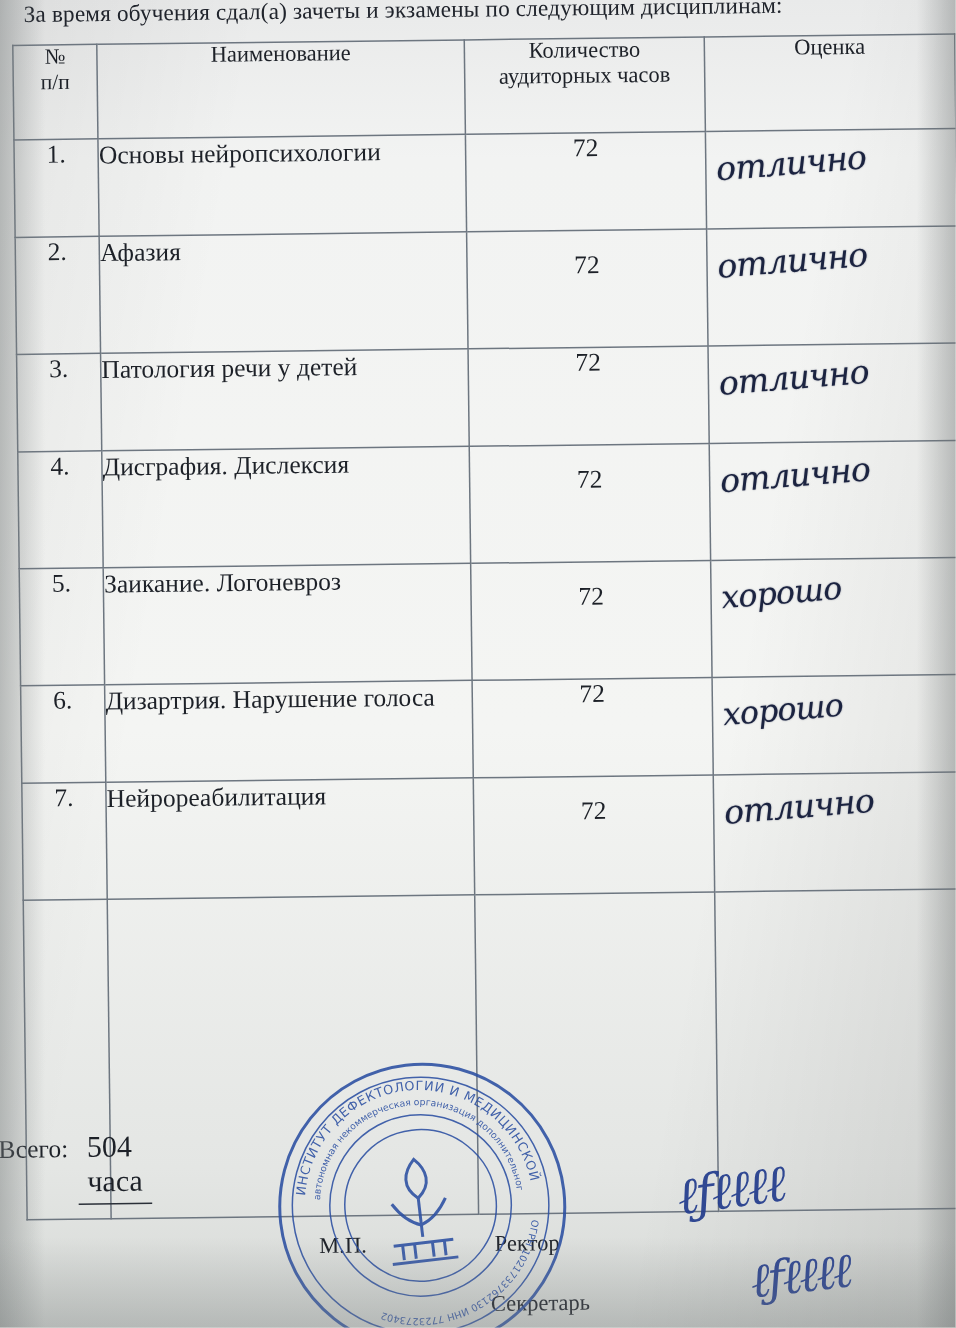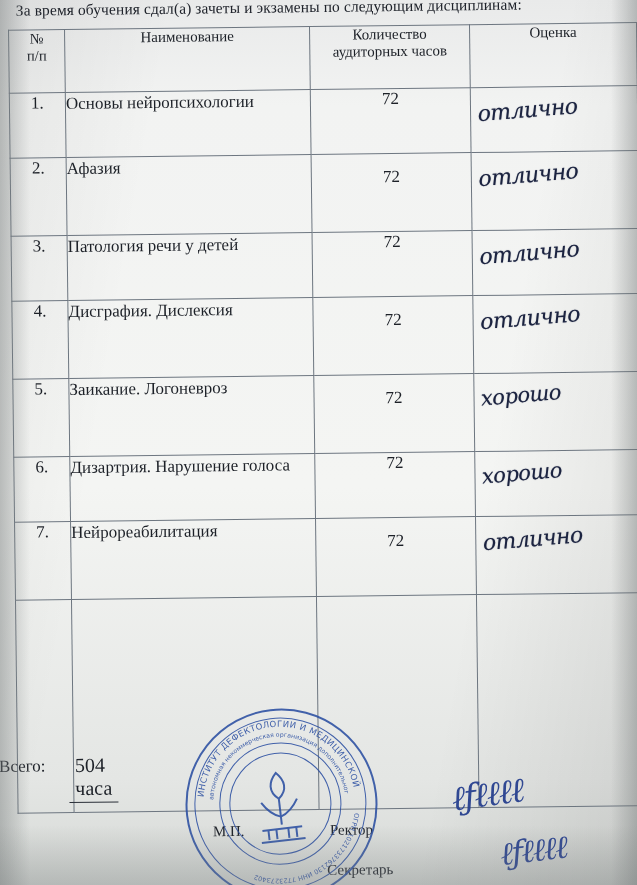--- a/index.html
+++ b/index.html
@@ -119,21 +119,21 @@
   .total {
     position: absolute;
     left: 0px;
     top: 757px;
     font-size: 17px;
     color: #1d2128;
   }
   .total .lbl { position: absolute; left: 0px; top: 0; }
   .total .val {
     position: absolute;
-    left: 70px;
+    left: 53px;
     top: -2px;
     font-size: 20px;
     border-bottom: 1.6px solid #2a2f38;
     padding: 0 6px 2px 6px;
   }
 
   .mp {
     position: absolute;
     left: 213px;
     top: 812px;

